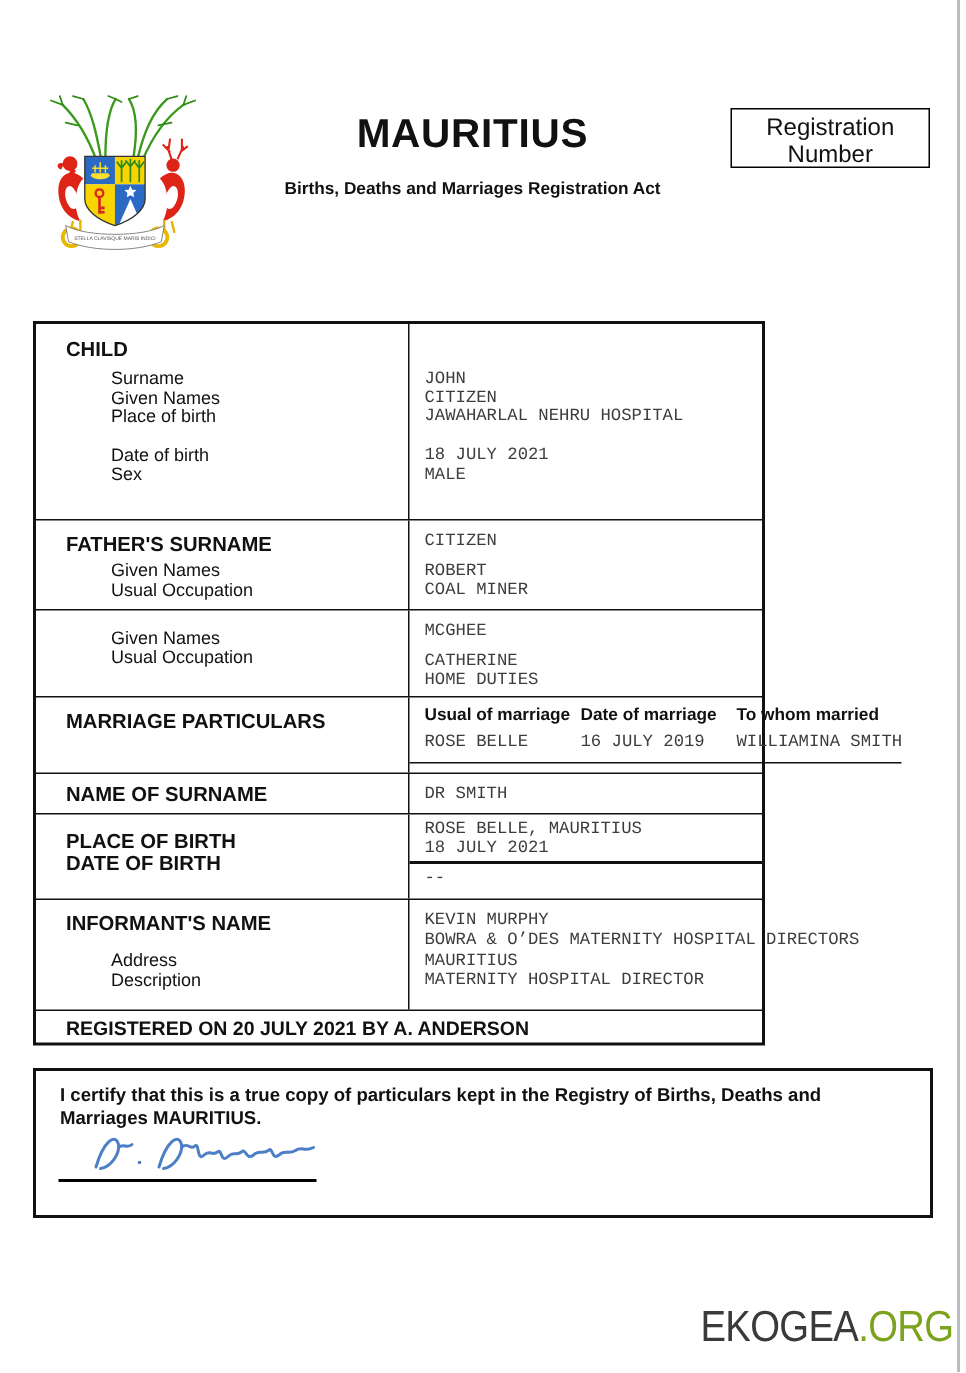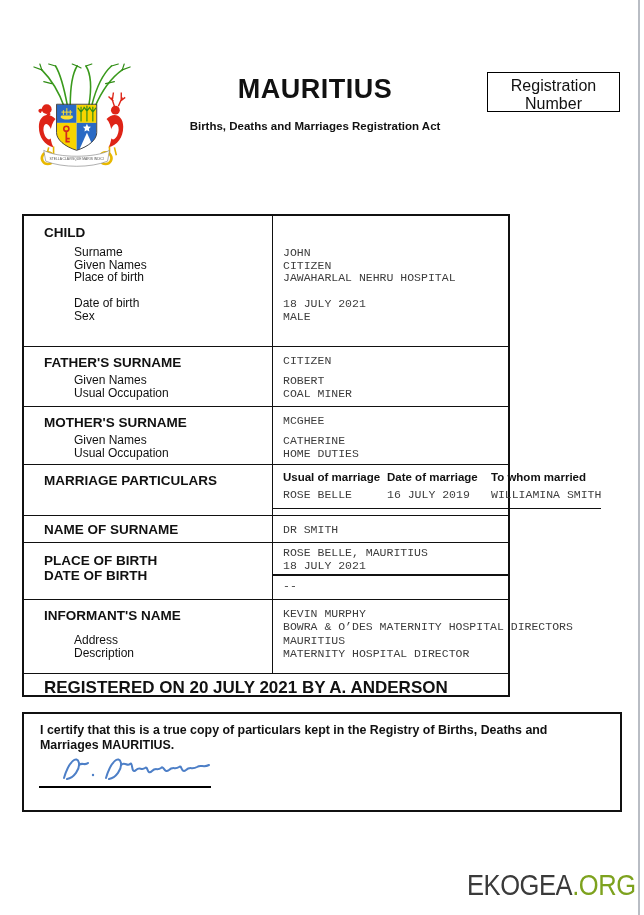--- a/index.html
+++ b/index.html
@@ -66,21 +66,21 @@
   .r-birth .note{position:absolute;top:37px;left:10px;}
 
   .r-informant{height:74px;}
   .r-informant .cell-l{padding:8px 0 0 20px;}
   .r-informant .sub{margin:11px 0 0 30px;}
   .r-informant .lbl,.r-informant .val{line-height:13.4px;}
   .r-informant .cell-r{padding:7px 0 0 10px;}
 
   .r-registered{height:22px;}
   .r-registered .cell-l{padding:4px 0 0 20px;}
-  .r-registered .sec{font-size:17px;}
+  .r-registered .sec{font-size:13px;}
 
   
   .certbox{position:absolute;left:22px;top:712px;width:600px;height:100px;border:2px solid #111;
            box-sizing:border-box;padding:9px 16px;}
   .statement{font-size:12.4px;font-weight:bold;line-height:15px;width:566px;}
   .signature{position:absolute;left:28px;top:36px;width:180px;height:36px;}
   .sigline{position:absolute;left:15px;top:72px;width:172px;height:1.5px;background:#000;}
   .certfoot{position:absolute;left:16px;right:16px;bottom:7px;display:flex;
             justify-content:space-between;align-items:baseline;}
   .datelbl{font-size:13px;font-weight:bold;}
@@ -224,21 +224,20 @@
       <div class="cell-r">
         <div class="val">CITIZEN</div>
         <div class="gap7"></div>
         <div class="val">ROBERT</div>
         <div class="val">COAL MINER</div>
       </div>
     </div>
 
     <div class="row r-mother r-parent">
       <div class="cell-l">
-        <div class="sec">MOTHER'S SURNAME</div>
         <div class="sub">
           <div class="lbl">Given Names</div>
           <div class="lbl">Usual Occupation</div>
         </div>
       </div>
       <div class="cell-r">
         <div class="val">MCGHEE</div>
         <div class="gap7"></div>
         <div class="val">CATHERINE</div>
         <div class="val">HOME DUTIES</div>

